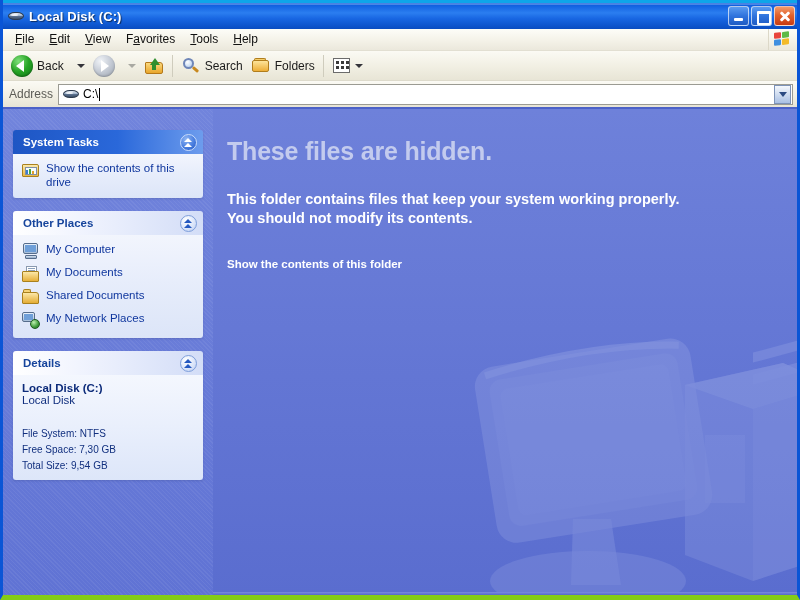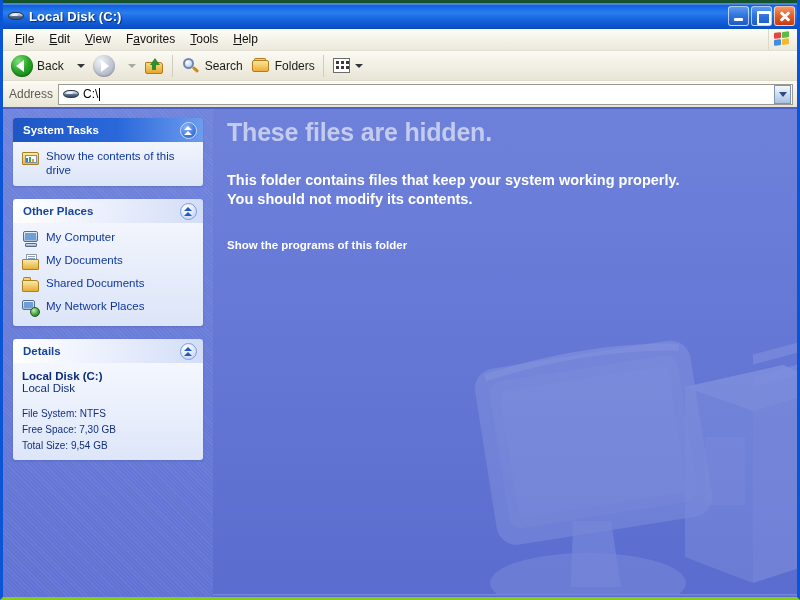--- a/index.html
+++ b/index.html
@@ -4,25 +4,25 @@
 <style>
   * { box-sizing: border-box; margin: 0; padding: 0; }
   html, body {
     width: 800px; height: 600px; overflow: hidden;
     font-family: "Liberation Sans", sans-serif;
     background: #5c6fd0;
   }
   #window {
     width: 800px; height: 600px;
     position: relative;
-    background: #14532d;
+    background: #0ea5e9;
     display: flex; flex-direction: column;
     border-left: 3px solid #0a55d6;
     border-right: 3px solid #0a55d6;
-    border-bottom: 3px solid #84cc16;
+    border-bottom: 5px solid #84cc16;
   }
 
   
   #titlebar {
     height: 26px; flex: 0 0 26px;
     background: linear-gradient(to bottom,
        #0a55d6 0%, #0f5fe0 8%, #2b7ef0 38%, #1866e2 60%, #0d54cc 88%, #0a4cc0 100%);
     display: flex; align-items: center;
     padding: 0 2px 0 4px;
     margin: 3px 0 0 0;
@@ -212,20 +212,21 @@
   .panel { width: 190px; margin-bottom: 13px; position: relative; z-index:2;
            box-shadow: 0 1px 2px rgba(30,40,90,.18); }
   .panel-header {
     height: 24px; display: flex; align-items: center; padding: 0 6px 0 10px;
     font-size: 11.5px; font-weight: bold; position: relative;
   }
   .panel-header.blue {
     background: linear-gradient(to right,#1e56c4 0%,#2a68da 55%,#6d9ced 100%);
     color: #fff;
     border-radius: 3px 3px 0 0;
+    margin-top: 12px;
   }
   .panel-header.light {
     background: linear-gradient(to right,#ffffff 0%,#f1f4fe 35%,#d3ddf7 100%);
     color: #16449c;
     border-radius: 3px 3px 0 0;
     gap: 18px;
   }
   .panel-title { flex:1 1 auto; white-space: nowrap; }
   .chev {
     width: 17px; height: 17px; border-radius: 50%;
@@ -294,34 +295,34 @@
   .i-shared .tab { position:absolute; left:1px; top:1px; width:8px;height:4px; background:#f6d479; border:1px solid #a9811e; border-bottom:none; border-radius:2px 2px 0 0;}
 
   .i-netplaces .mon { position:absolute; left:0; top:1px; width:13px;height:10px;
      background: linear-gradient(to bottom,#e8f1fb,#a8bfd9); border:1px solid #566d8c; border-radius:2px;}
   .i-netplaces .scr2 { position:absolute; left:2px; top:3px; width:9px;height:6px; background:#6f9fd8;}
   .i-netplaces .globe { position:absolute; left:8px; top:8px; width:10px;height:10px; border-radius:50%;
      background: radial-gradient(circle at 35% 30%, #bdf0b0, #3f9c3a 60%, #1f6b26); border:1px solid #1f5a22;}
 
   
   .det-title { font-size: 11.5px; font-weight: bold; color: #0c2b7a; }
-  .det-sub { font-size: 11.5px; color: #12307f; margin-bottom: 14px; }
+  .det-sub { font-size: 11.5px; color: #12307f; margin-bottom: 22px; }
   .det-line { font-size: 10px; color: #12307f; margin-bottom: 5px; }
   .det-line:last-child { margin-bottom: 0; }
 
   
   #main {
     flex: 1 1 auto; position: relative; overflow: hidden;
     background: linear-gradient(to bottom, #6e81da 0%, #6376d4 55%, #5a6dcf 100%);
   }
   #watermark {
     position: absolute; right: -36px; bottom: -18px; width: 380px; height: 290px;
     opacity: .30; pointer-events: none;
   }
-  #main-content { position: relative; z-index: 2; padding: 9px 24px 0 14px; }
+  #main-content { position: relative; z-index: 2; padding: 28px 24px 0 14px; }
   #headline {
     font-size: 25px; font-weight: bold; color: #c3cbee;
     letter-spacing: -.2px; margin-bottom: 24px; white-space: nowrap;
   }
   .para { font-size: 14.5px; font-weight: bold; color: #ffffff; line-height: 19px; }
   #link-line { margin-top: 26px; }
   #hidden-link {
     font-size: 11.5px; font-weight: bold; color: #ffffff; cursor: default;
   }
   #statusbar {
@@ -551,21 +552,21 @@
             <path d="M44 36 Q150 20 240 36" stroke="#ccd5f5" stroke-width="7" fill="none" opacity=".6"></path>
           </g>
         </g>
       </svg>
 
       <div id="main-content">
         <div id="headline">These files are hidden.</div>
         <div class="para">This folder contains files that keep your system working properly.</div>
         <div class="para">You should not modify its contents.</div>
         <div id="link-line">
-          <span id="hidden-link">Show the programs of this folder</span>
+          <span id="hidden-link">Show the contents of this folder</span>
         </div>
       </div>
 
       <div id="statusbar"></div>
     </div>
 
   </div>
 </div>
 
 </body></html>

